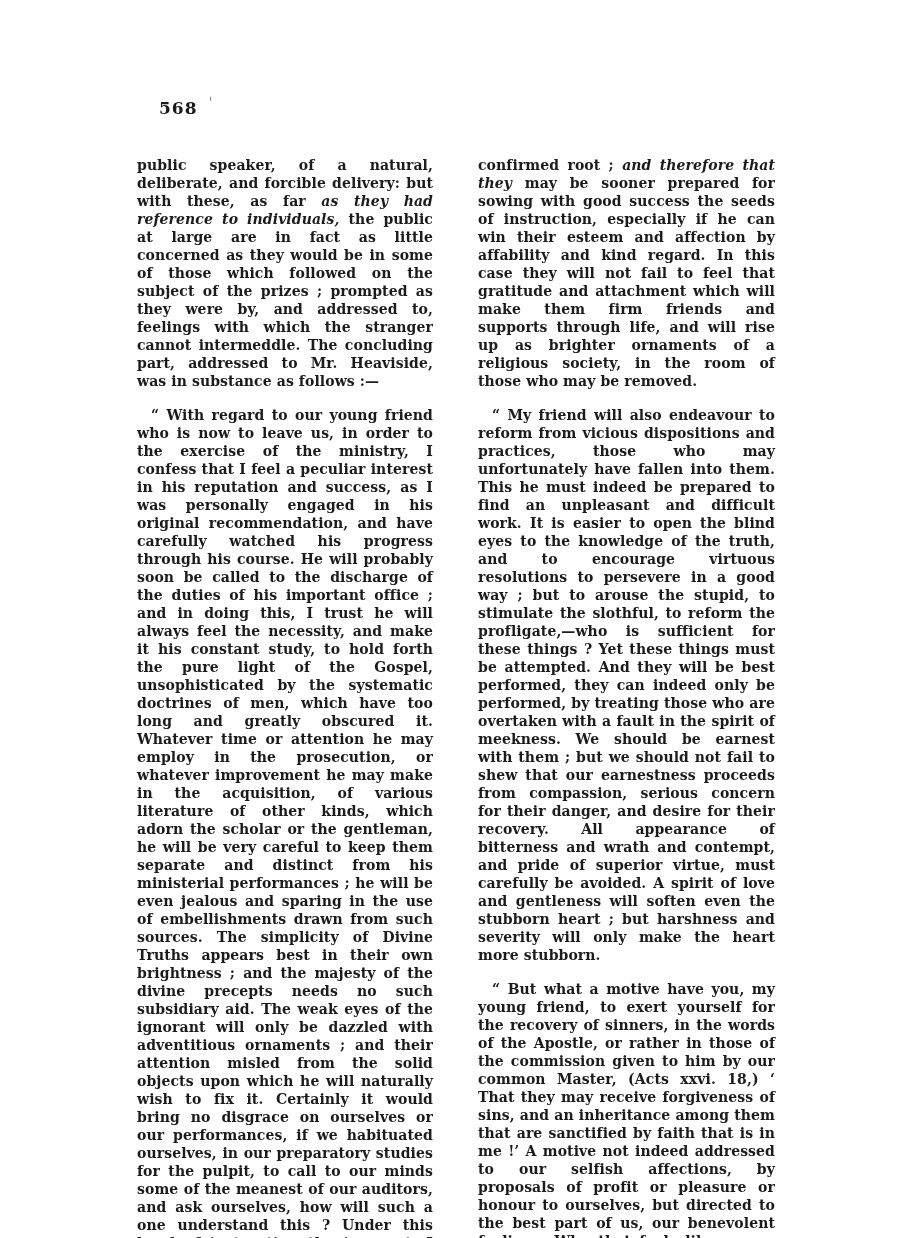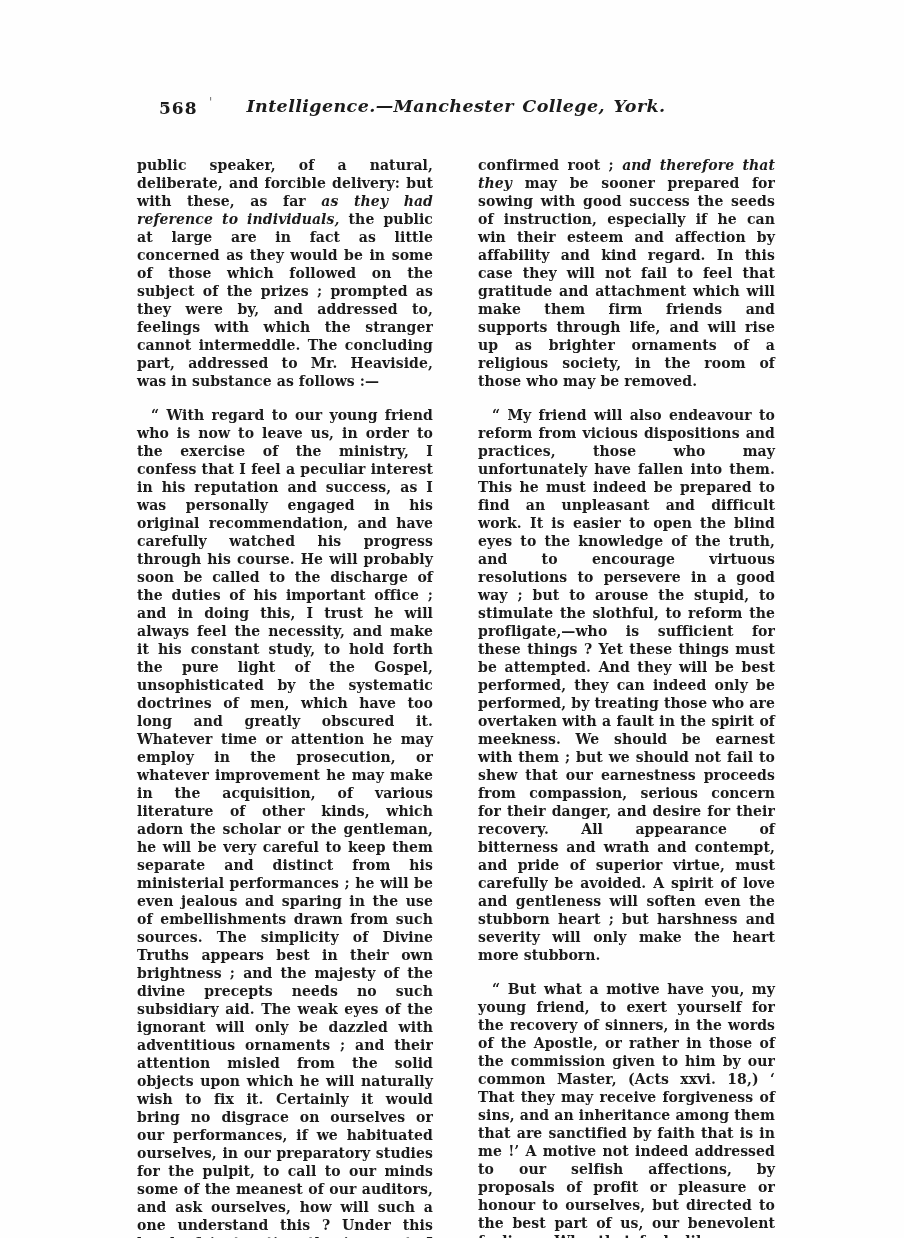--- a/index.html
+++ b/index.html
@@ -75,21 +75,20 @@
   .em { font-style: italic; }
 </style>
 </head>
 <body>
 
 <div class="page">
   <div class="content">
     <header class="page-header">
       <span class="page-number">568</span>
       <span class="stray-mark">'</span>
-      <span class="running-title">Intelligence.—Manchester College, York.</span>
     </header>
     <div class="columns">
       <div class="column left" id="col-left">
           <p class="para"><span class="">public speaker, of a natural, deliberate, and forcible delivery: but with these, as far </span><span class="em">as they had reference to individuals,</span><span class=""> the public at large are in fact as little concerned as they would be in some of those which followed on the subject of the prizes ; prompted as they were by, and addressed to, feelings with which the stranger cannot intermeddle.  The concluding part, addressed to Mr. Heaviside, was in substance as follows :—</span></p>
           <p class="para indent"><span class="">“ With regard to our young friend who is now to leave us, in order to the exercise of the ministry, I confess that I feel a peculiar interest in his reputation and success, as I was personally engaged in his original recommendation, and have carefully watched his progress through his course.  He will probably soon be called to the discharge of the duties of his important office ; and in doing this, I trust he will always feel the necessity, and make it his constant study, to hold forth the pure light of the Gospel, unsophisticated by the systematic doctrines of men, which have too long and greatly obscured it.  Whatever time or attention he may employ in the prosecution, or whatever improvement he may make in the acquisition, of various literature of other kinds, which adorn the scholar or the gentleman, he will be very careful to keep them separate and distinct from his ministerial performances ; he will be even jealous and sparing in the use of embellishments drawn from such sources. The simplicity of Divine Truths appears best in their own brightness ; and the majesty of the divine precepts needs no such subsidiary aid.  The weak eyes of the ignorant will only be dazzled with adventitious ornaments ; and their attention misled from the solid objects upon which he will naturally wish to fix it. Certainly it would bring no disgrace on ourselves or our performances, if we habituated ourselves, in our preparatory studies for the pulpit, to call to our minds some of the meanest of our auditors, and ask ourselves, how will such a one understand this ?  Under this head of instructing the ignorant, I scarcely need to recommend it to my young friend to take particular care, wherever he may be called to the exercise of his ministry, to endeavour to inform the minds of the young in subjects of religion and moral duty.  With them he may hope for the best success in ‘ opening their eyes, and turning them from darkness unto light.’ Their minds he will find like ground as yet unoccupied, or at least that the weeds of false opinions, and corrupt maxims and practices, have not struck a deep and</span></p>
         </div>
       <div class="column right" id="col-right">
           <p class="para"><span class="">confirmed root ; </span><span class="em">and therefore that they</span><span class=""> may be sooner prepared for sowing with good success the seeds of instruction, especially if he can win their esteem and affection by affability and kind regard. In this case they will not fail to feel that gratitude and attachment which will make them firm friends and supports through life, and will rise up as brighter ornaments of a religious society, in the room of those who may be removed.</span></p>
           <p class="para indent"><span class="">“ My friend will also endeavour to reform from vicious dispositions and practices, those who may unfortunately have fallen into them.  This he must indeed be prepared to find an unpleasant and difficult work.  It is easier to open the blind eyes to the knowledge of the truth, and to encourage virtuous resolutions to persevere in a good way ; but to arouse the stupid, to stimulate the slothful, to reform the profligate,—who is sufficient for these things ?  Yet these things must be attempted. And they will be best performed, they can indeed only be performed, by treating those who are overtaken with a fault in the spirit of meekness.  We should be earnest with them ; but we should not fail to shew that our earnestness proceeds from compassion, serious concern for their danger, and desire for their recovery.  All appearance of bitterness and wrath and contempt, and pride of superior virtue, must carefully be avoided.  A spirit of love and gentleness will soften even the stubborn heart ; but harshness and severity will only make the heart more stubborn.</span></p>
           <p class="para indent"><span class="">“ But what a motive have you, my young friend, to exert yourself for the recovery of sinners, in the words of the Apostle, or rather in those of the commission given to him by our common Master, (Acts xxvi. 18,) ‘ That they may receive forgiveness of sins, and an inheritance among them that are sanctified by faith that is in me !’  A motive not indeed addressed to our selfish affections, by proposals of profit or pleasure or honour to ourselves, but directed to the best part of us, our benevolent feelings.  Who that feels like a man and a Christian, but will reckon it the noblest purpose of his being, and the highest felicity he can attain, to become instrumental to form and enlarge men’s minds to the comprehension of the noblest and most important truths, to deliver them from error, folly and vice, to lead them to know, to love, and to obey God with delight, and with continually increasing improvement to assist them in forming their sentiments, principles and tempers, and regulating their behaviour in such a manner</span></p>

